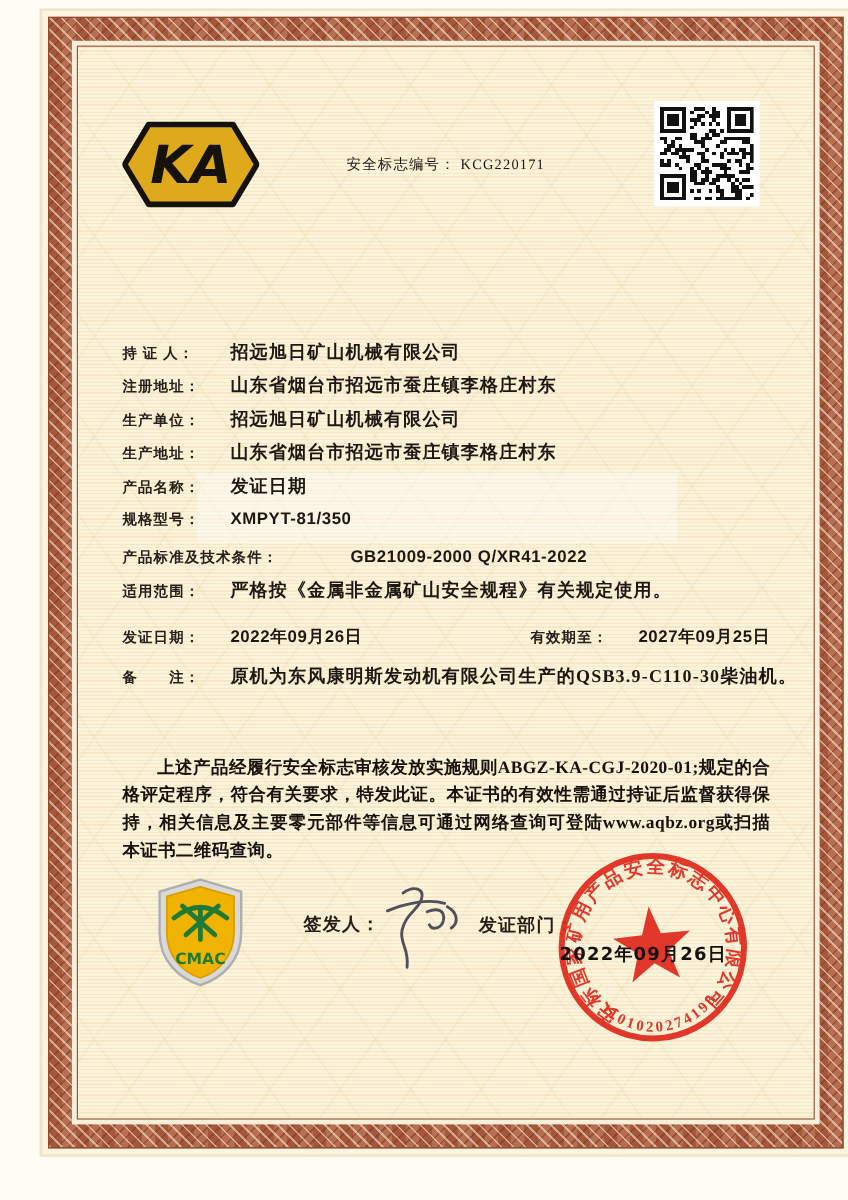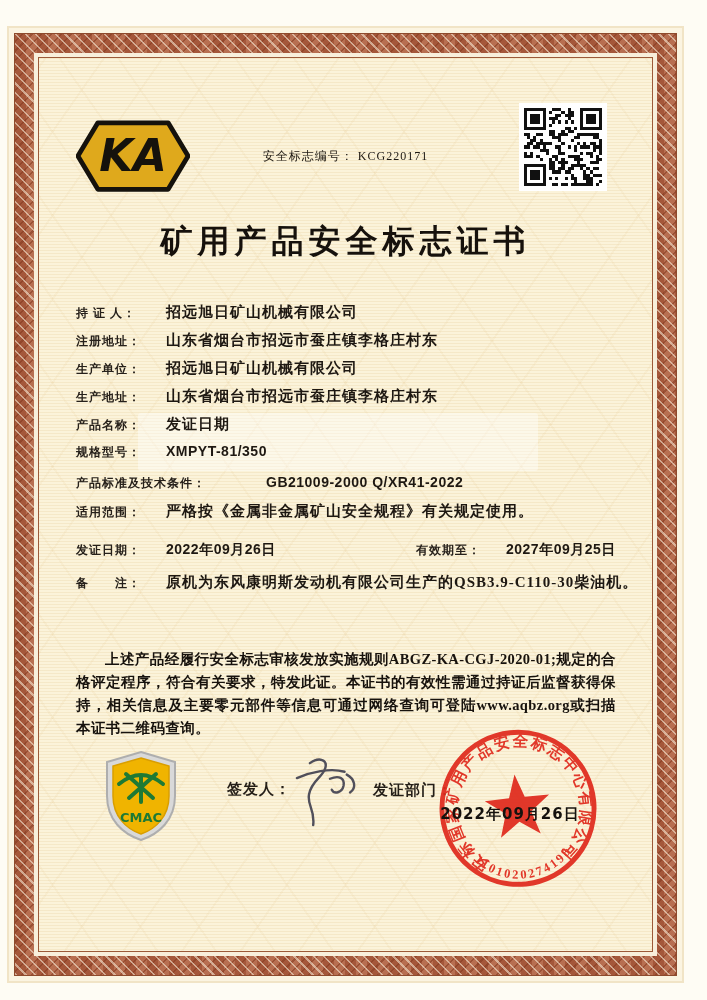--- a/index.html
+++ b/index.html
@@ -3,23 +3,22 @@
 <meta charset="utf-8">
 <style>
   html,body{margin:0;padding:0;}
   body{
     width:707px;height:1000px;position:relative;overflow:hidden;
     background:#fefcf4;
     font-family:"Liberation Serif", serif;
     -webkit-font-smoothing:antialiased;
   }
   .certificate{
-    position:absolute;left:14px;top:14px;width:663px;height:943px;
+    position:absolute;left:40px;top:14px;width:663px;height:943px;
     box-shadow:0 0 0 5px #fbf4e1, 0 0 0 7px #f1e4c6;
-    margin-top:19px;
   }
   .band{
     position:absolute;inset:0;
     background-color:#ad6244;
     background-image:
       repeating-linear-gradient(45deg, rgba(249,238,218,.55) 0 1.5px, rgba(0,0,0,0) 1.5px 7px),
       repeating-linear-gradient(-45deg, rgba(131,56,30,.55) 0 1.5px, rgba(0,0,0,0) 1.5px 7px),
       repeating-linear-gradient(90deg, rgba(154,74,46,.45) 0 11px, rgba(196,126,96,.45) 11px 22px);
     border:1px solid #8d4a2c;
   }
@@ -306,21 +305,20 @@
           <rect x="2" y="2" width="3" height="3" fill="#111"></rect>
           <rect x="18" y="0" width="7" height="7" fill="#111"></rect>
           <rect x="19" y="1" width="5" height="5" fill="#fff"></rect>
           <rect x="20" y="2" width="3" height="3" fill="#111"></rect>
           <rect x="0" y="18" width="7" height="7" fill="#111"></rect>
           <rect x="1" y="19" width="5" height="5" fill="#fff"></rect>
           <rect x="2" y="20" width="3" height="3" fill="#111"></rect>
         </svg>
     </div>
 
-    <h1 class="title">矿用产品安全标志证书</h1>
 
     <div class="fields">
 
       <div class="row" style="top:245px">
         <span class="flabel w90">持 证 人：</span>
         <span class="fvalue cn">招远旭日矿山机械有限公司</span>
       </div>
 
       <div class="row" style="top:273px">
         <span class="flabel w90">注册地址：</span>

